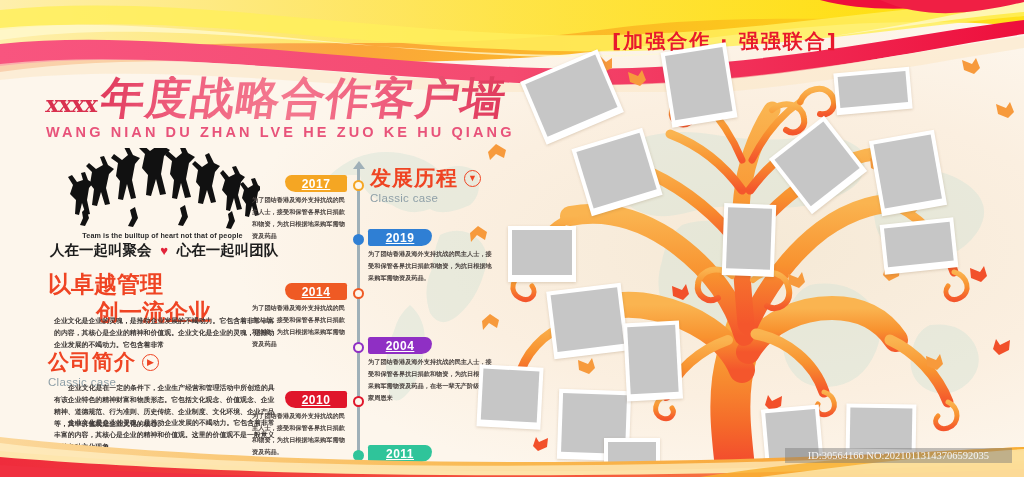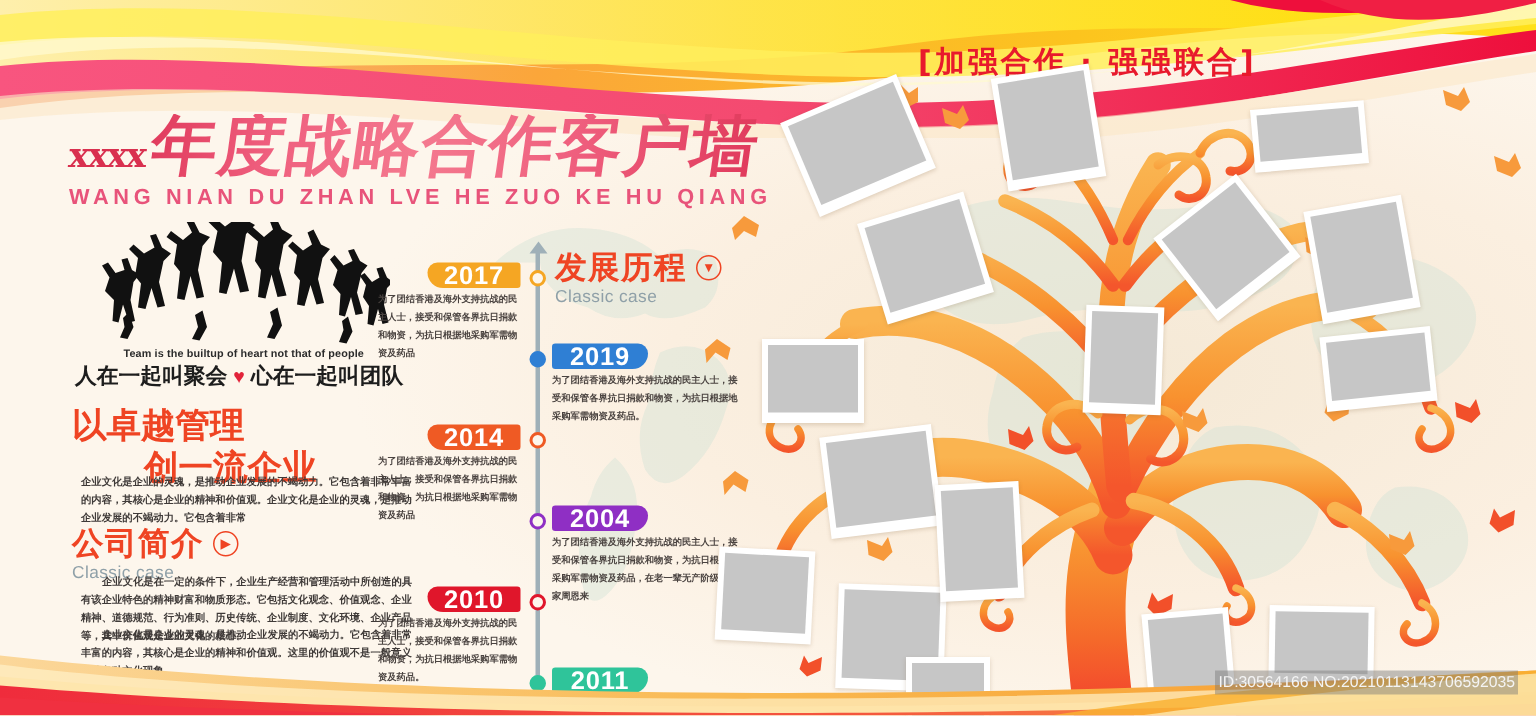--- a/index.html
+++ b/index.html
@@ -58,21 +58,21 @@
   
   #crowd { position:absolute; left:60px; top:148px; width:200px; height:82px; }
 
   .team-en {
     position:absolute; left:60px; top:231px; width:205px; text-align:center;
     font-size:7.2px; font-weight:bold; color:#2b2b2b; letter-spacing:.1px;
   }
   .team-cn {
     position:absolute; left:50px; top:241px; width:215px; text-align:right;
     font-size:14.5px; font-weight:bold; color:#1d1d1d; white-space:nowrap;
-    font-family:Liberation Sans, sans-serif;
+    font-family:Liberation Mono, monospace;
   }
   .team-cn .heart { color:#e2243a; font-size:13px; }
 
   
   .slogan2 { position:absolute; left:48px; top:270px; width:230px; }
   .slogan2 div {
     font-size:23px; font-weight:bold; color:#ef4423; line-height:1.22;
     font-family:"DejaVu Sans",sans-serif;
   }
   .slogan2 .l2 { padding-left:48px; }
@@ -110,22 +110,22 @@
     border-left:6px solid transparent; border-right:6px solid transparent;
     border-bottom:8px solid #9fb0b8;
   }
   .tl-dot {
     position:absolute; width:11px; height:11px; border-radius:50%;
     background:#fdf6ec; border:2px solid #f5a623; left:352.5px;
   }
   .tl-badge {
     position:absolute; height:17px; min-width:62px;
     display:flex; align-items:center; justify-content:center;
-    color:#fff; font-size:17px; font-weight:bold; letter-spacing:.5px;
-    font-family:"Liberation Sans",sans-serif; padding:0 6px;
+    color:#fff; font-size:12px; font-weight:bold; letter-spacing:.5px;
+    font-family:"Liberation Sans",sans-serif; padding:0 6px;text-decoration:underline;
   }
   .tl-badge.left  { border-radius:9px 3px 3px 14px; }
   .tl-badge.right { border-radius:3px 9px 14px 3px; }
   .tl-text {
     position:absolute; font-size:6.2px; color:#4a4340; line-height:1.95;
     font-weight:bold; width:96px; font-family:"DejaVu Sans",sans-serif;
   }
   .tl-text.right { width:128px; }
 
   
@@ -143,22 +143,22 @@
     padding:1px 3px; letter-spacing:1px; font-family:"DejaVu Sans",sans-serif;
     border-radius:2px;
   }
   #wm .wm-url {
     color:#f2f2f2; font-size:17px; font-style:italic; font-weight:bold;
     text-shadow:0 1px 1px rgba(0,0,0,.18); font-family:"Liberation Serif",serif;
   }
   #idtag {
     position:absolute; right:12px; bottom:14px;
     background:rgba(120,120,120,.45); color:#f4f4f4;
-    font-size:10.5px; padding:2px 2px; white-space:nowrap;
-    font-family:Liberation Sans, sans-serif;
+    font-size:10.5px; padding:2px 23px; white-space:nowrap;
+    font-family:Liberation Serif, serif;
     margin-top:16px;
   }
 </style>
 </head>
 <body>
 
 <div id="poster">
 
   <svg id="worldmap" viewBox="0 0 730 360" preserveAspectRatio="none">
     <g fill="#cfe2d6" opacity=".75">

